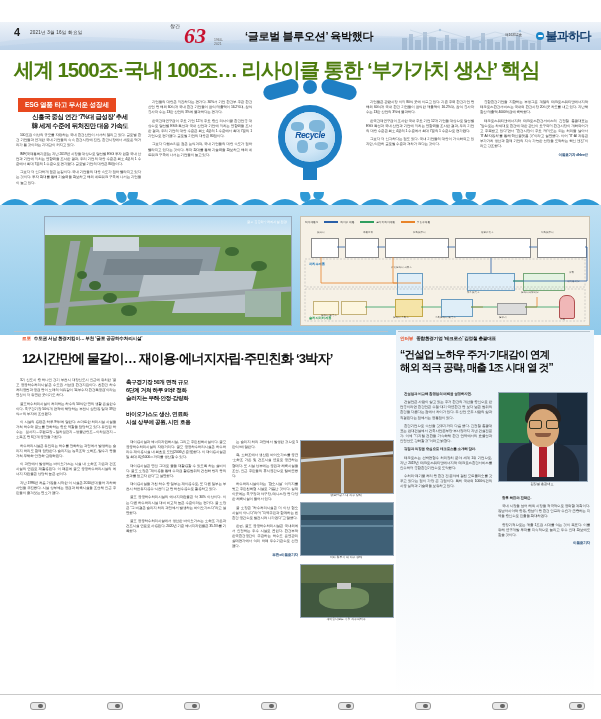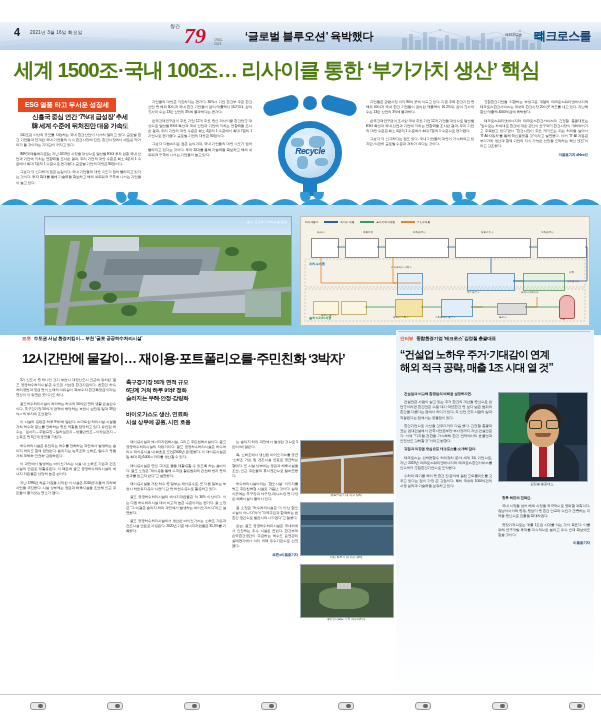--- a/index.html
+++ b/index.html
@@ -32,21 +32,21 @@
   .esg-badge{position:absolute;left:18px;top:98px;background:#e8491f;color:#fff;font-size:6.6px;
     font-weight:bold;padding:2.6px 7px;letter-spacing:-.2px;}
   .esg-sub{position:absolute;left:16px;top:112px;width:128px;text-align:center;font-size:6.4px;
     font-weight:bold;color:#111;line-height:9px;letter-spacing:-.4px;}
   .topcol{position:absolute;font-size:3.5px;line-height:5.15px;color:#2b2b2b;text-align:justify;
     letter-spacing:-.15px;}
   .topcol p{margin:0 0 3.2px 0;text-indent:4px;}
   .byline{font-size:3.6px;font-weight:bold;color:#16406e;text-align:right;letter-spacing:-.2px;}
 
   
-  .recycle{position:absolute;left:262px;top:96px;width:96px;height:100px;text-decoration:underline;}
+  .recycle{position:absolute;left:262px;top:80px;width:96px;height:100px;text-decoration:underline;}
   .rc-globe{position:absolute;left:23px;top:32px;width:50px;height:50px;border-radius:50%;
     background:radial-gradient(circle at 38% 33%,#eaf4fb 0%,#cfe6f6 55%,#9fcae8 100%);
     box-shadow:0 0 0 7px #1f7fc4;}
   .rc-text{position:absolute;left:0;top:18px;width:50px;text-align:center;font-size:8.6px;
     font-weight:bold;color:#1456a0;font-style:italic;letter-spacing:-.4px;}
   .rc-land{position:absolute;background:#7fb6da;border-radius:40%;}
   .rc-arm{position:absolute;background:#1f7fc4;border-radius:9px;}
   .rc-stem{position:absolute;left:41px;top:78px;width:14px;height:22px;background:#1f7fc4;}
 
   
@@ -118,21 +118,21 @@
   <div class="masthead">
     <svg class="mh-wave" viewBox="0 0 601 28" preserveAspectRatio="none">
       <path d="M0,20 C90,6 170,26 260,16 C350,6 440,24 601,10 L601,28 L0,28 Z" fill="#b9d0e8" opacity=".6"></path>
       <path d="M0,24 C120,12 210,28 330,18 C430,10 520,24 601,16 L601,28 L0,28 Z" fill="#a6c4e2" opacity=".5"></path>
     </svg>
     <div class="mh-pageno">4</div>
     <div class="mh-date">2021년 3월 16일 화요일</div>
 
     <div class="mh-logo57">
       <span class="mh-chang">창간</span>
-      <span class="mh-57">79</span>
+      <span class="mh-57">63</span>
       <span class="mh-yrs">1964-2021</span>
     </div>
 
     <div class="mh-slogan">‘글로벌 블루오션’ 육박했다</div>
 
     <svg class="mh-city" viewBox="0 0 150 22" preserveAspectRatio="none">
       <g fill="#8fa9c4">
         <rect x="2" y="10" width="5" height="12"></rect>
           <rect x="9" y="6" width="4" height="16"></rect>
         <rect x="15" y="12" width="6" height="10"></rect>
@@ -159,21 +159,21 @@
         <path d="M10,2 L55,16 L95,4 L140,15"></path>
       </g>
       <g fill="#7fa8cc">
           <circle cx="40" cy="2" r="1.2"></circle>
           <circle cx="80" cy="14" r="1.2"></circle>
           <circle cx="120" cy="3" r="1.2"></circle>
         </g>
     </svg>
     <div class="mh-issue">제16352호</div>
     <div class="mh-bdot"></div>
-    <div class="mh-brand">테크로스를</div>
+    <div class="mh-brand">불과하다</div>
   </div>
 
   <div class="headline">세계 1500조·국내 100조… 리사이클 통한 ‘부가가치 생산’ 핵심</div>
 
   <div class="esg-badge">ESG 열풍 타고 무서운 성장세</div>
   <div class="esg-sub" style="white-space:pre-line;">신흥국 중심 연간 ‘7%대 급성장’ 추세
 韓 세계 수준에 뒤처진만 대응 가속도</div>
 
   <div class="topcol" style="left:16px;top:133px;width:125px;">
     <p>100조원 이상의 규모를 자랑하는 국내 환경산업이 서서히 열리고 있다. 글로벌 환경 기업들과 연계한 국내 기업들의 속속 환경시장에 진입, 환경시장에서 새로운 먹거리가 될 것이라는 기대감이 커지고 있다.</p>
@@ -306,21 +306,21 @@
         <rect x="4" y="42" width="280" height="28"></rect>
         <rect x="4" y="72" width="280" height="32"></rect>
       </g>
     </svg>
   </div>
 
   <div class="rule" style="left:14px;top:331px;width:374px;height:1px;"></div>
   <div class="kicker" style="position:absolute;left:22px;top:336px;">
     <span class="tag">르포</span><span>수도권 서남 환경지킴이… 부천 ‘굴포 공공하수처리시설’</span>
   </div>
-  <div class="h2" style="position:absolute;left:22px;top:350px;">12시간만에 물갈이… 재이용·포트폴리오를·주민친화 ‘3박자’</div>
+  <div class="h2" style="position:absolute;left:22px;top:350px;">12시간만에 물갈이… 재이용·에너지자립·주민친화 ‘3박자’</div>
 
   <div class="subhead" style="position:absolute;left:126px;top:378px;width:96px;white-space:pre-line;">축구경기장 50개 면적 규모
 6단계 거쳐 하루 9억ℓ 정화
 슬러지는 무해·안정·감량화</div>
   <div class="subhead" style="position:absolute;left:126px;top:410px;width:96px;white-space:pre-line;">바이오가스도 생산, 연료화
 시설 상부에 공원, 시민 호응</div>
 
   <div class="bcol" style="left:16px;top:378px;width:100px;">
     <p>3기 신도시 중 하나인 경기 부천시 대장신도시 인근에 위치한 ‘굴포 공공하수처리시설’은 수도권 서남권 환경지킴이다. 친환경 하수처리공법과 공원 등이 노래의 여유같이 ‘복부수자 환경특공원’이라는 명칭이 더 유명한 곳이기도 하다.</p>
     <p>굴포하수처리시설이 처리하는 하수의 50여만 명의 생활 온실한수이다. 축구경기장 50여개 면적에 해당하는 부천시 삼정동 일대 39만여㎡의 부지에 조성됐다.</p>

